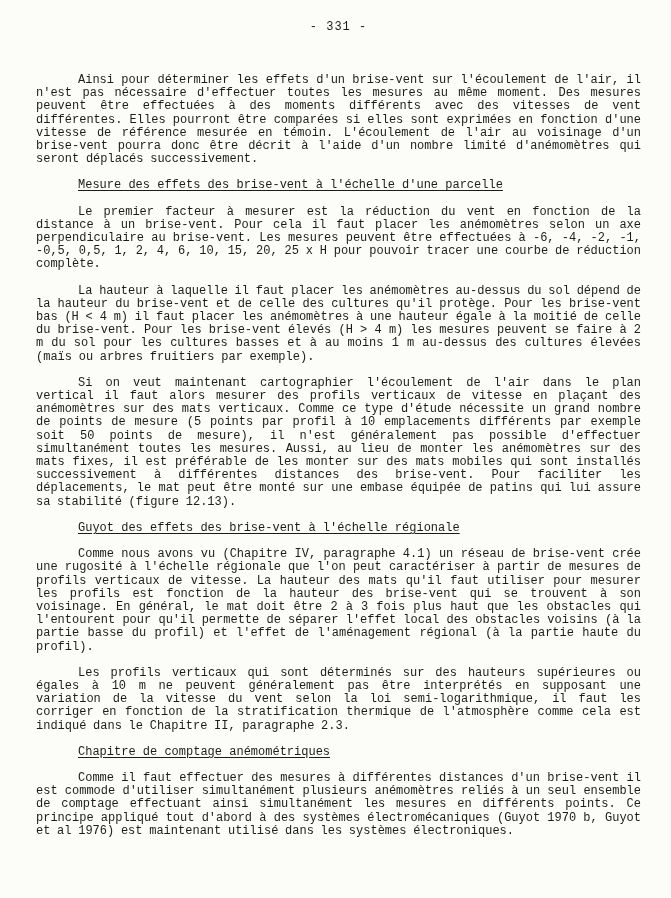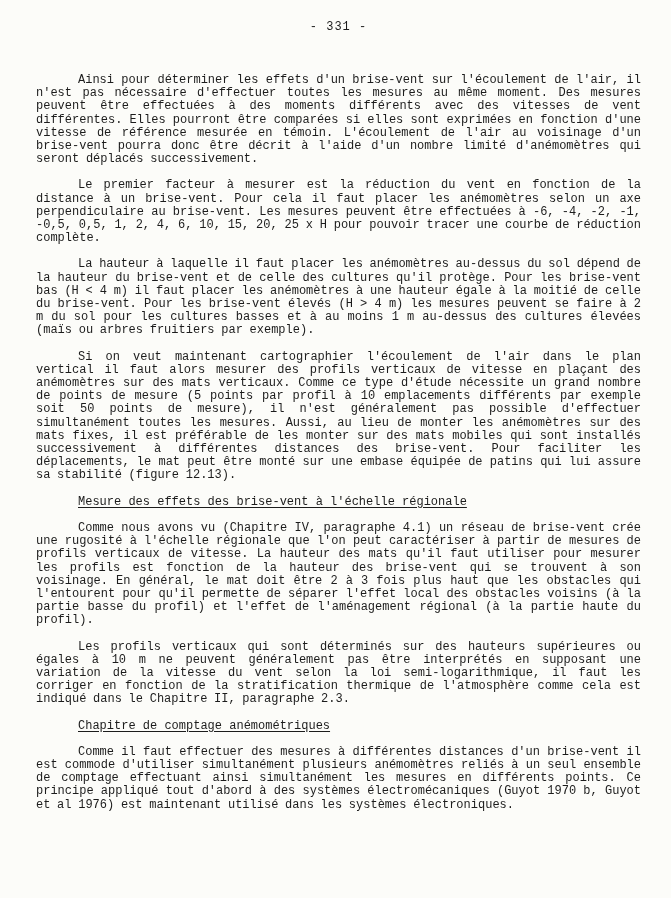--- a/index.html
+++ b/index.html
@@ -46,28 +46,29 @@
   }
 </style>
 </head>
 <body>
 
 <div class="page">
   <div class="page-number">- 331 -</div>
 
   <p class="para">Ainsi pour déterminer les effets d'un brise-vent sur l'écoulement de l'air, il n'est pas nécessaire d'effectuer toutes les mesures au même moment.  Des mesures peuvent être effectuées à des moments différents avec des vitesses de vent différentes. Elles pourront être comparées si elles sont exprimées en fonction d'une vitesse de référence mesurée en témoin.  L'écoulement de l'air au voisinage d'un brise-vent pourra donc être décrit à l'aide d'un nombre limité d'anémomètres qui seront déplacés successivement.</p>
 
+  <h2 class="heading">Mesure des effets des brise-vent à l'échelle d'une parcelle</h2>
 
   <p class="para">Le premier facteur à mesurer est la réduction du vent en fonction de la distance à un brise-vent.  Pour cela il faut placer les anémomètres selon un axe perpendiculaire au brise-vent.  Les mesures peuvent être effectuées à -6, -4, -2, -1, -0,5, 0,5, 1, 2, 4, 6, 10, 15, 20, 25 x H pour pouvoir tracer une courbe de réduction complète.</p>
 
   <p class="para">La hauteur à laquelle il faut placer les anémomètres au-dessus du sol dépend de la hauteur du brise-vent et de celle des cultures qu'il protège. Pour les brise-vent bas (H &lt; 4 m) il faut placer les anémomètres à une hauteur égale à la moitié de celle du brise-vent.  Pour les brise-vent élevés (H &gt; 4 m) les mesures peuvent se faire à 2 m du sol pour les cultures basses et à au moins 1 m au-dessus des cultures élevées (maïs ou arbres fruitiers par exemple).</p>
 
   <p class="para">Si on veut maintenant cartographier l'écoulement de l'air dans le plan vertical il faut alors mesurer des profils verticaux de vitesse en plaçant des anémomètres sur des mats verticaux.  Comme ce type d'étude nécessite un grand nombre de points de mesure (5 points par profil à 10 emplacements différents par exemple soit 50 points de mesure), il n'est généralement pas possible d'effectuer simultanément toutes les mesures.  Aussi, au lieu de monter les anémomètres sur des mats fixes, il est préférable de les monter sur des mats mobiles qui sont installés successivement à différentes distances des brise-vent.  Pour faciliter les déplacements, le mat peut être monté sur une embase équipée de patins qui lui assure sa stabilité (figure 12.13).</p>
 
-  <h2 class="heading">Mesure des effets des brise-vent à l'échelle régionale</h2>
+  <h2 class="heading">Guyot des effets des brise-vent à l'échelle régionale</h2>
 
   <p class="para">Comme nous avons vu (Chapitre IV, paragraphe 4.1) un réseau de brise-vent crée une rugosité à l'échelle régionale que l'on peut caractériser à partir de mesures de profils verticaux de vitesse.  La hauteur des mats qu'il faut utiliser pour mesurer les profils est fonction de la hauteur des brise-vent qui se trouvent à son voisinage. En général, le mat doit être 2 à 3 fois plus haut que les obstacles qui l'entourent pour qu'il permette de séparer l'effet local des obstacles voisins (à la partie basse du profil) et l'effet de l'aménagement régional (à la partie haute du profil).</p>
 
   <p class="para">Les profils verticaux qui sont déterminés sur des hauteurs supérieures ou égales à 10 m ne peuvent généralement pas être interprétés en supposant une variation de la vitesse du vent selon la loi semi-logarithmique, il faut les corriger en fonction de la stratification thermique de l'atmosphère comme cela est indiqué dans le Chapitre II, paragraphe 2.3.</p>
 
   <h2 class="heading">Chapitre de comptage anémométriques</h2>
 
   <p class="para">Comme il faut effectuer des mesures à différentes distances d'un brise-vent il est commode d'utiliser simultanément plusieurs anémomètres reliés à un seul ensemble de comptage effectuant ainsi simultanément les mesures en différents points. Ce principe appliqué tout d'abord à des systèmes électromécaniques (Guyot 1970 b, Guyot et al 1976) est maintenant utilisé dans les systèmes électroniques.</p>
 </div>
 

